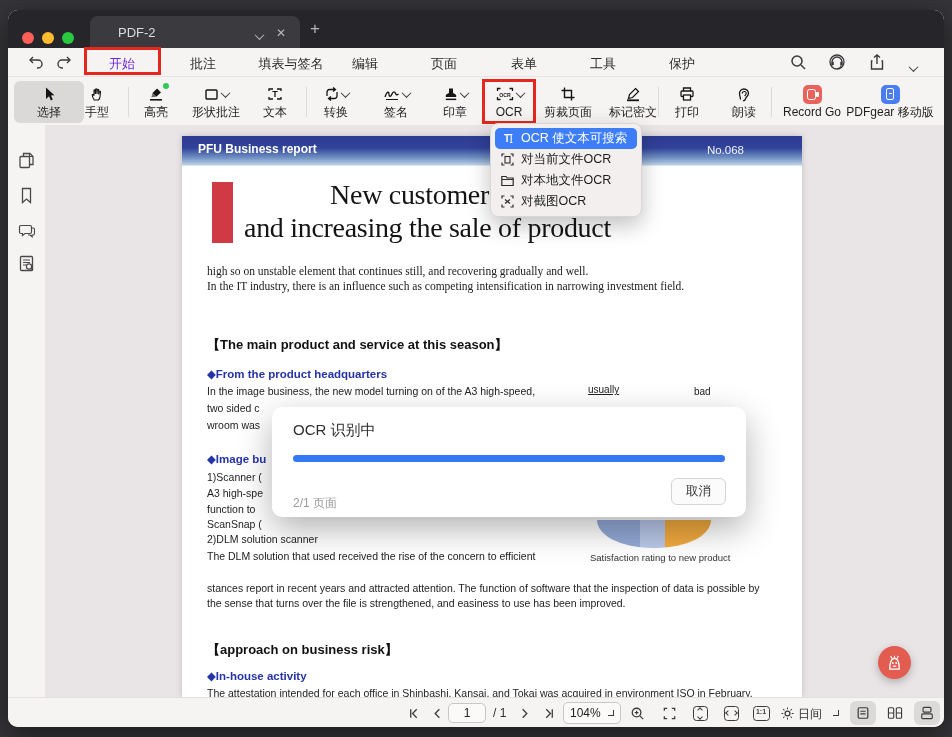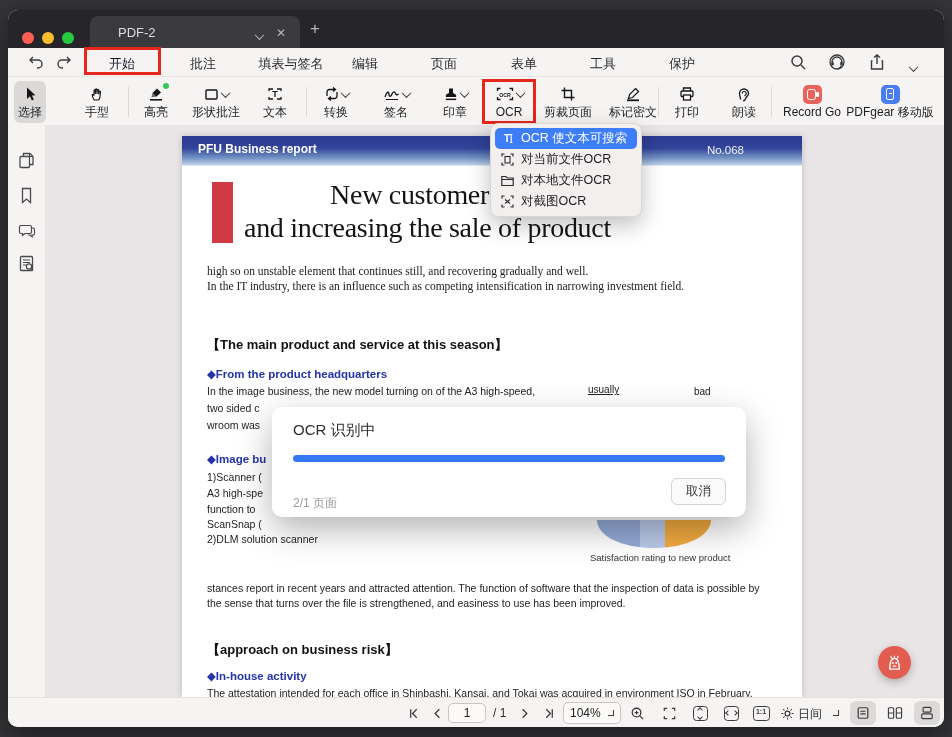--- a/index.html
+++ b/index.html
@@ -17,21 +17,21 @@
     background:#3b3a3e; border-radius:8px 8px 0 0; color:#dddbdc; font-size:13px; }
   #doc-tab .tab-title { position:absolute; left:28px; top:9px; }
   .tab-ctl { position:absolute; top:10px; width:14px; height:14px; color:#b9b7b9; font-size:12px;
     line-height:14px; text-align:center; }
   #new-tab { position:absolute; left:302px; top:10px; color:#b9b7b9; font-size:17px; line-height:17px; }
 
   
   #ribbon { position:absolute; left:0; top:38px; width:100%; height:29px; background:#f6f4f3;
     border-bottom:1px solid #e7e4e3; }
   .rtab { position:absolute; top:7px; transform:translateX(-50%); font-size:13px; color:#2a2a2c; white-space:nowrap; }
-  .rtab.active { color:#0f172a; }
+  .rtab.active { color:#6d28d9; }
   .annot { position:absolute; border:3px solid #e5271d; z-index:40; pointer-events:none; }
   .ricon { position:absolute; top:5px; width:18px; height:18px; color:#3a393b; }
   svg { display:block; }
 
   
   #toolbar { position:absolute; left:0; top:67px; width:100%; height:48px; background:#f6f4f3; }
   .tbtn { position:absolute; top:4px; height:42px; text-align:center; border-radius:6px; }
   .tbtn.sel { background:#dbd9d8; }
   .tbtn .ticon { position:relative; height:22px; margin-top:2px; display:flex; align-items:center; justify-content:center; gap:2px; }
   .tbtn .tlabel { font-size:12px; color:#1e1e20; white-space:nowrap; line-height:15px; }
@@ -163,21 +163,21 @@
           <path d="M4.5 8 H3.5 v8 h11 v-8 h-1" fill="none" stroke="#3a393b" stroke-width="1.4"></path>
         </svg>
     </span>
     <span class="ricon" style="left:902px;top:10px"><span class="chev"></span></span>
   </div>
 
   <div class="annot" style="left:76px;top:37px;width:77px;height:28px"></div>
 
   <div id="toolbar">
 
-    <div class="tbtn sel" style="left:6px;width:32px">
+    <div class="tbtn sel" style="left:6px;width:70px">
       <div class="ticon">
         <svg viewBox="0 0 16 16" width="16" height="16">
             <path d="M5 1.5 L5 13 L8 10.2 L9.9 14.4 L11.8 13.5 L9.9 9.4 L13.4 9.2 Z" fill="#151517"></path>
           </svg>
       </div>
       <div class="tlabel">选择</div>
     </div>
 
     <div class="tbtn" style="left:64px;width:50px">
       <div class="ticon">
@@ -428,20 +428,21 @@
       <span class="survey-lbl" style="left:512px;top:250px">bad</span>
       <div class="dsans abs" style="left:25px;top:264px">two sided c</div>
       <div class="dsans abs" style="left:25px;top:281px">wroom was</div>
 
       <div class="dblue abs" style="left:25px;top:316px">◆Image bu</div>
       <div class="dsans abs" style="left:25px;top:333px">1)Scanner (</div>
       <div class="dsans abs" style="left:25px;top:349px">A3 high-spe</div>
       <div class="dsans abs" style="left:25px;top:365px">function to</div>
       <div class="dsans abs" style="left:25px;top:380px">ScanSnap (</div>
       <div class="dsans abs" style="left:25px;top:395px">2)DLM solution scanner</div>
+      <div class="dsans abs" style="left:25px;top:412px">The DLM solution that used received the rise of the concern to efficient</div>
       <div class="dsans abs" style="left:25px;top:444px">stances report in recent years and attracted attention. The function of software that the inspection of data is possible by</div>
       <div class="dsans abs" style="left:25px;top:459px">the sense that turns over the file is strengthened, and easiness to use has been improved.</div>
 
       <div id="pie"></div>
       <div class="piecap">Satisfaction rating to new product</div>
 
       <div class="dhead abs" style="left:25px;top:505px">【approach on business risk】</div>
       <div class="dblue abs" style="left:25px;top:533px">◆In-house activity</div>
       <div class="dsans abs" style="left:25px;top:549px">The attestation intended for each office in Shinbashi, Kansai, and Tokai was acquired in environment ISO in February.</div>
     </div>

